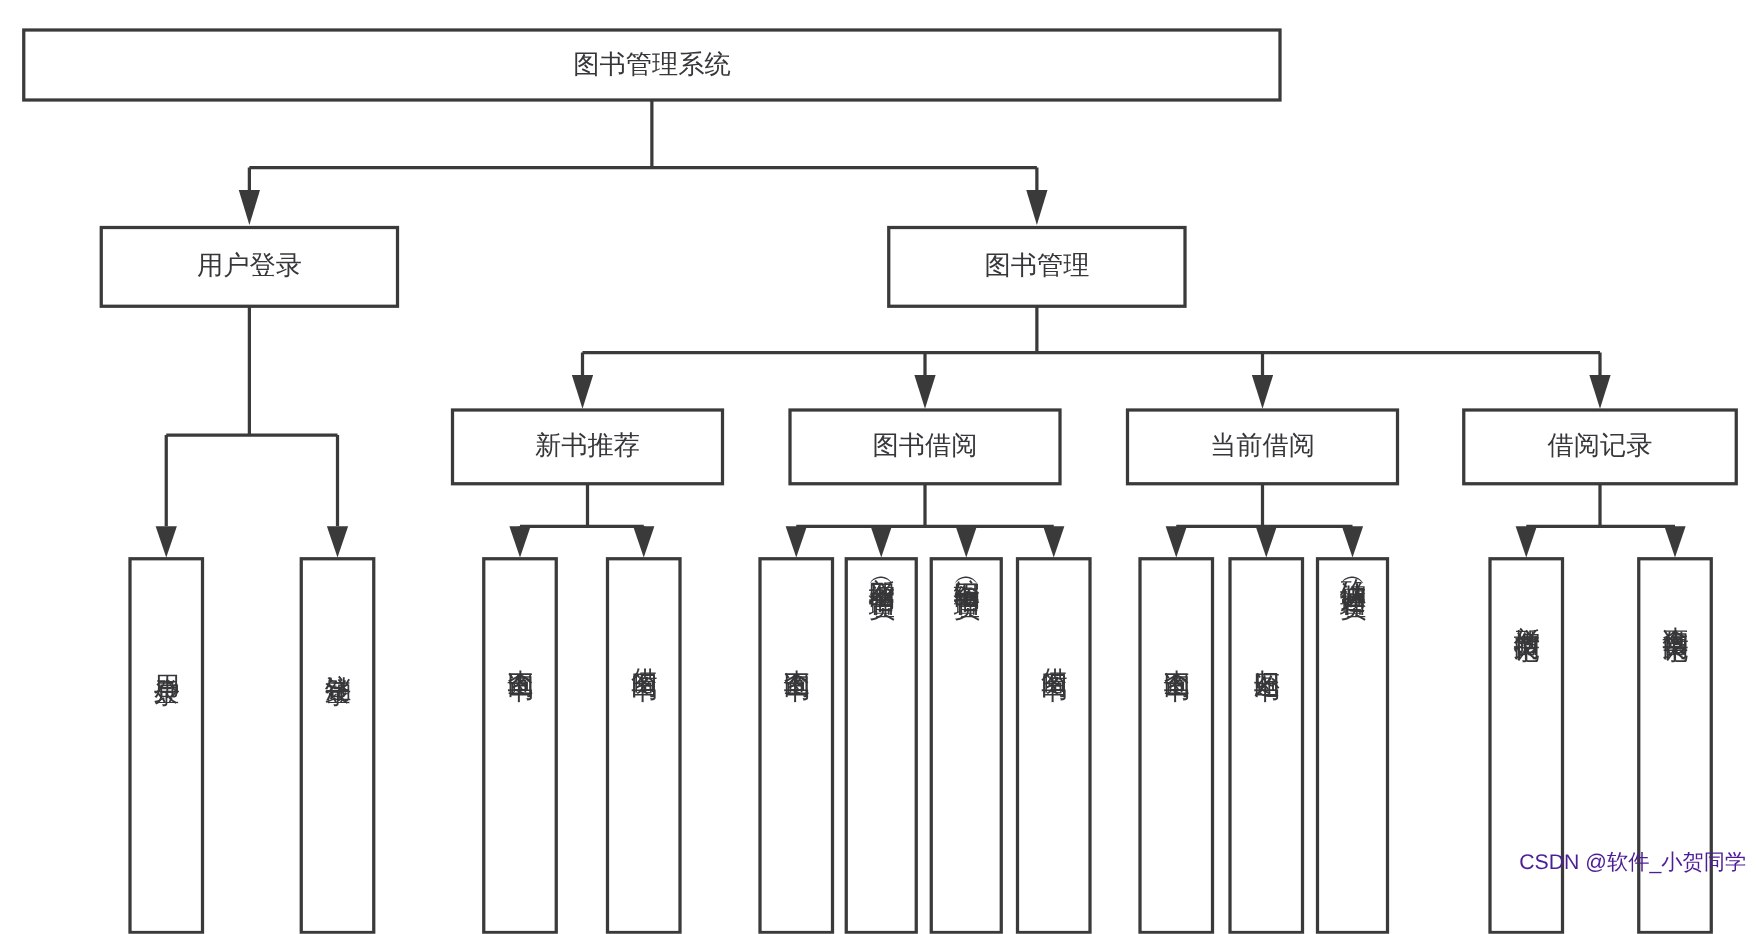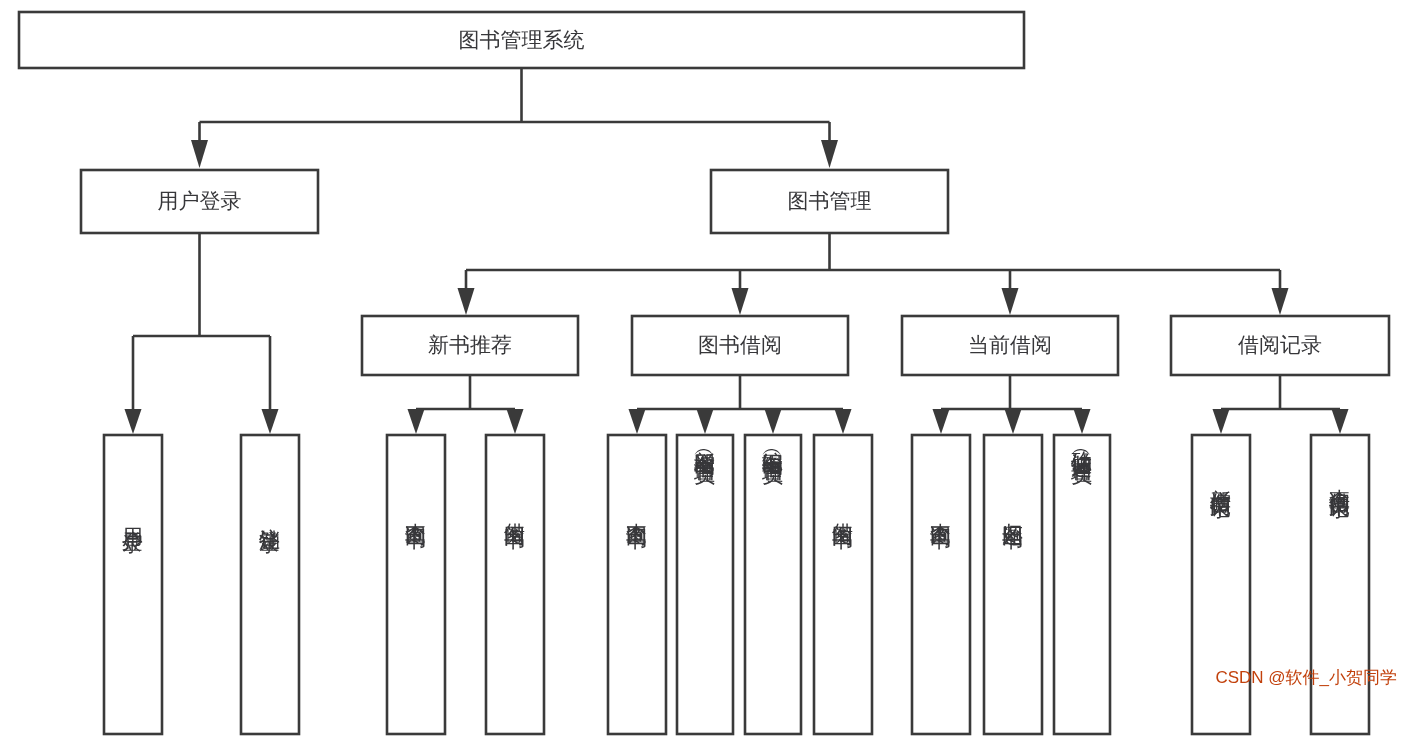--- a/index.html
+++ b/index.html
@@ -11,20 +11,21 @@
     width: 1405px;
     height: 747px;
     font-family: "Liberation Sans", "DejaVu Sans", sans-serif;
     overflow: hidden;
     position: relative;
   }
   #diagram-root {
     position: relative;
     width: 1405px;
     height: 695px;
+    margin-top: 12px;
   }
   svg.diagram {
     position: absolute;
     top: 0;
     left: 0;
     width: 1405px;
     height: 747px;
     display: block;
   }
   .node-box {
@@ -57,21 +58,21 @@
     text-orientation: upright;
     letter-spacing: 2px;
     text-anchor: middle;
   }
   .watermark {
     position: absolute;
     right: 8px;
     bottom: 6px;
     font-family: "Liberation Sans", "DejaVu Sans", sans-serif;
     font-size: 17px;
-    color: #c2410c;
+    color: #4c1d95;
     white-space: nowrap;
     user-select: none;
   }
 </style>
 </head>
 <body>
 
 <div id="diagram-root">
   <svg class="diagram" viewBox="0 0 1405 747">
 

